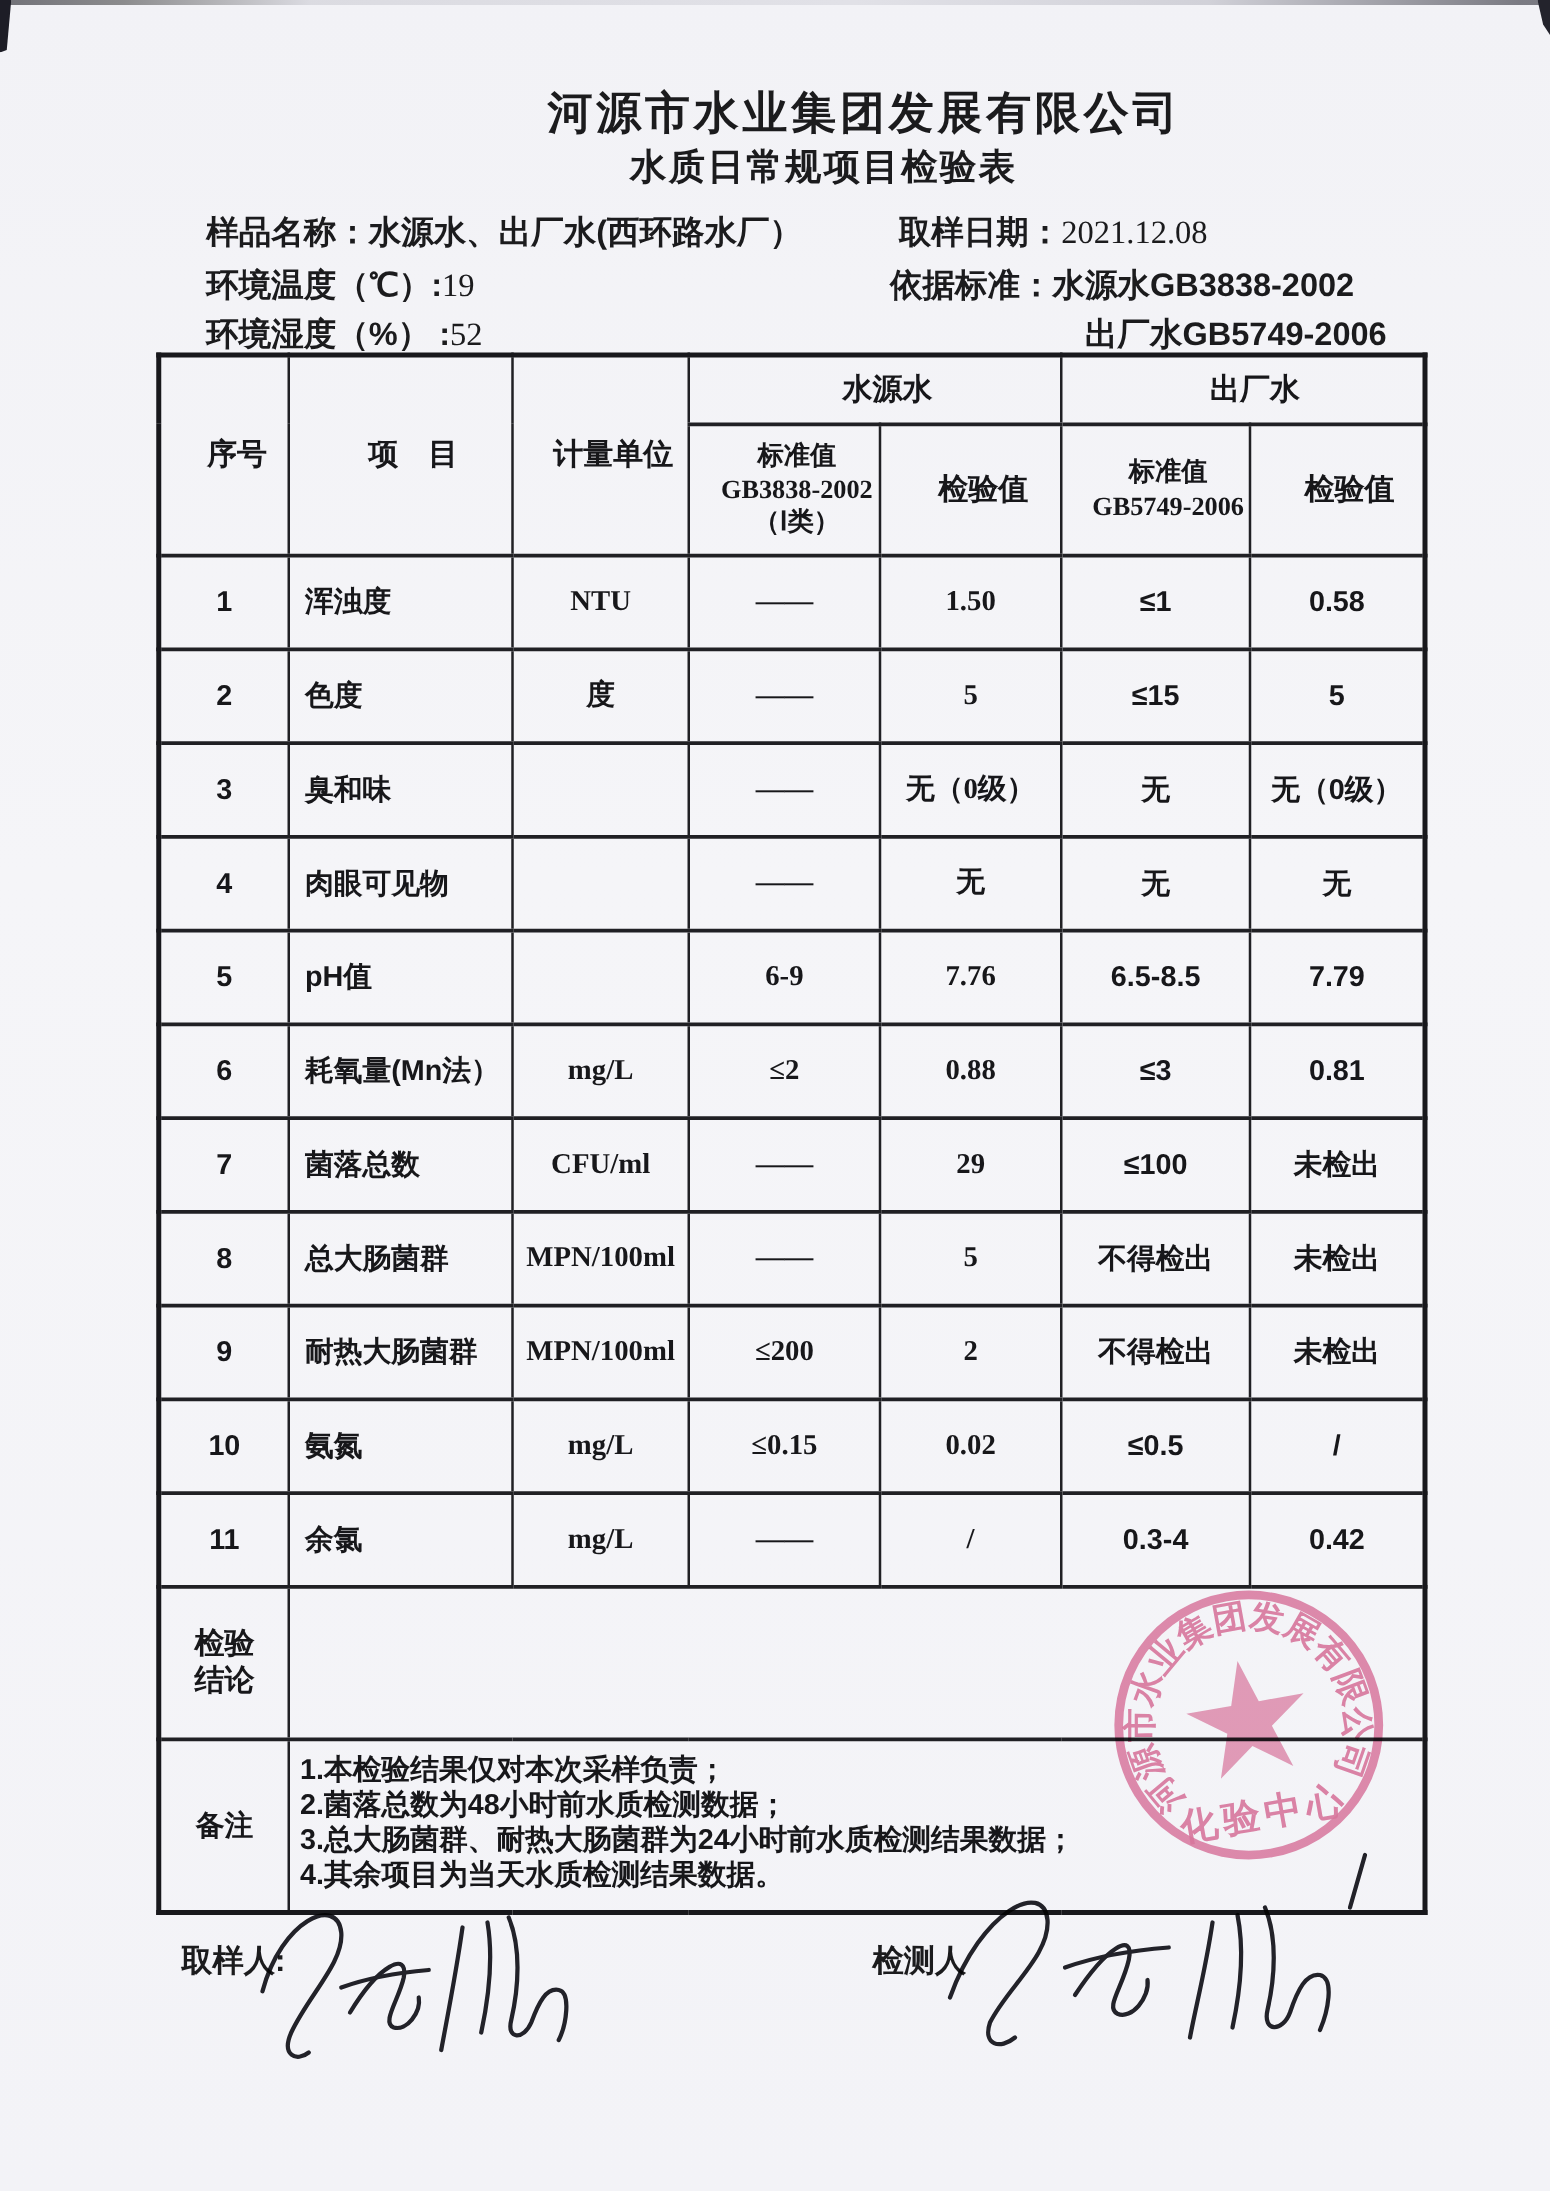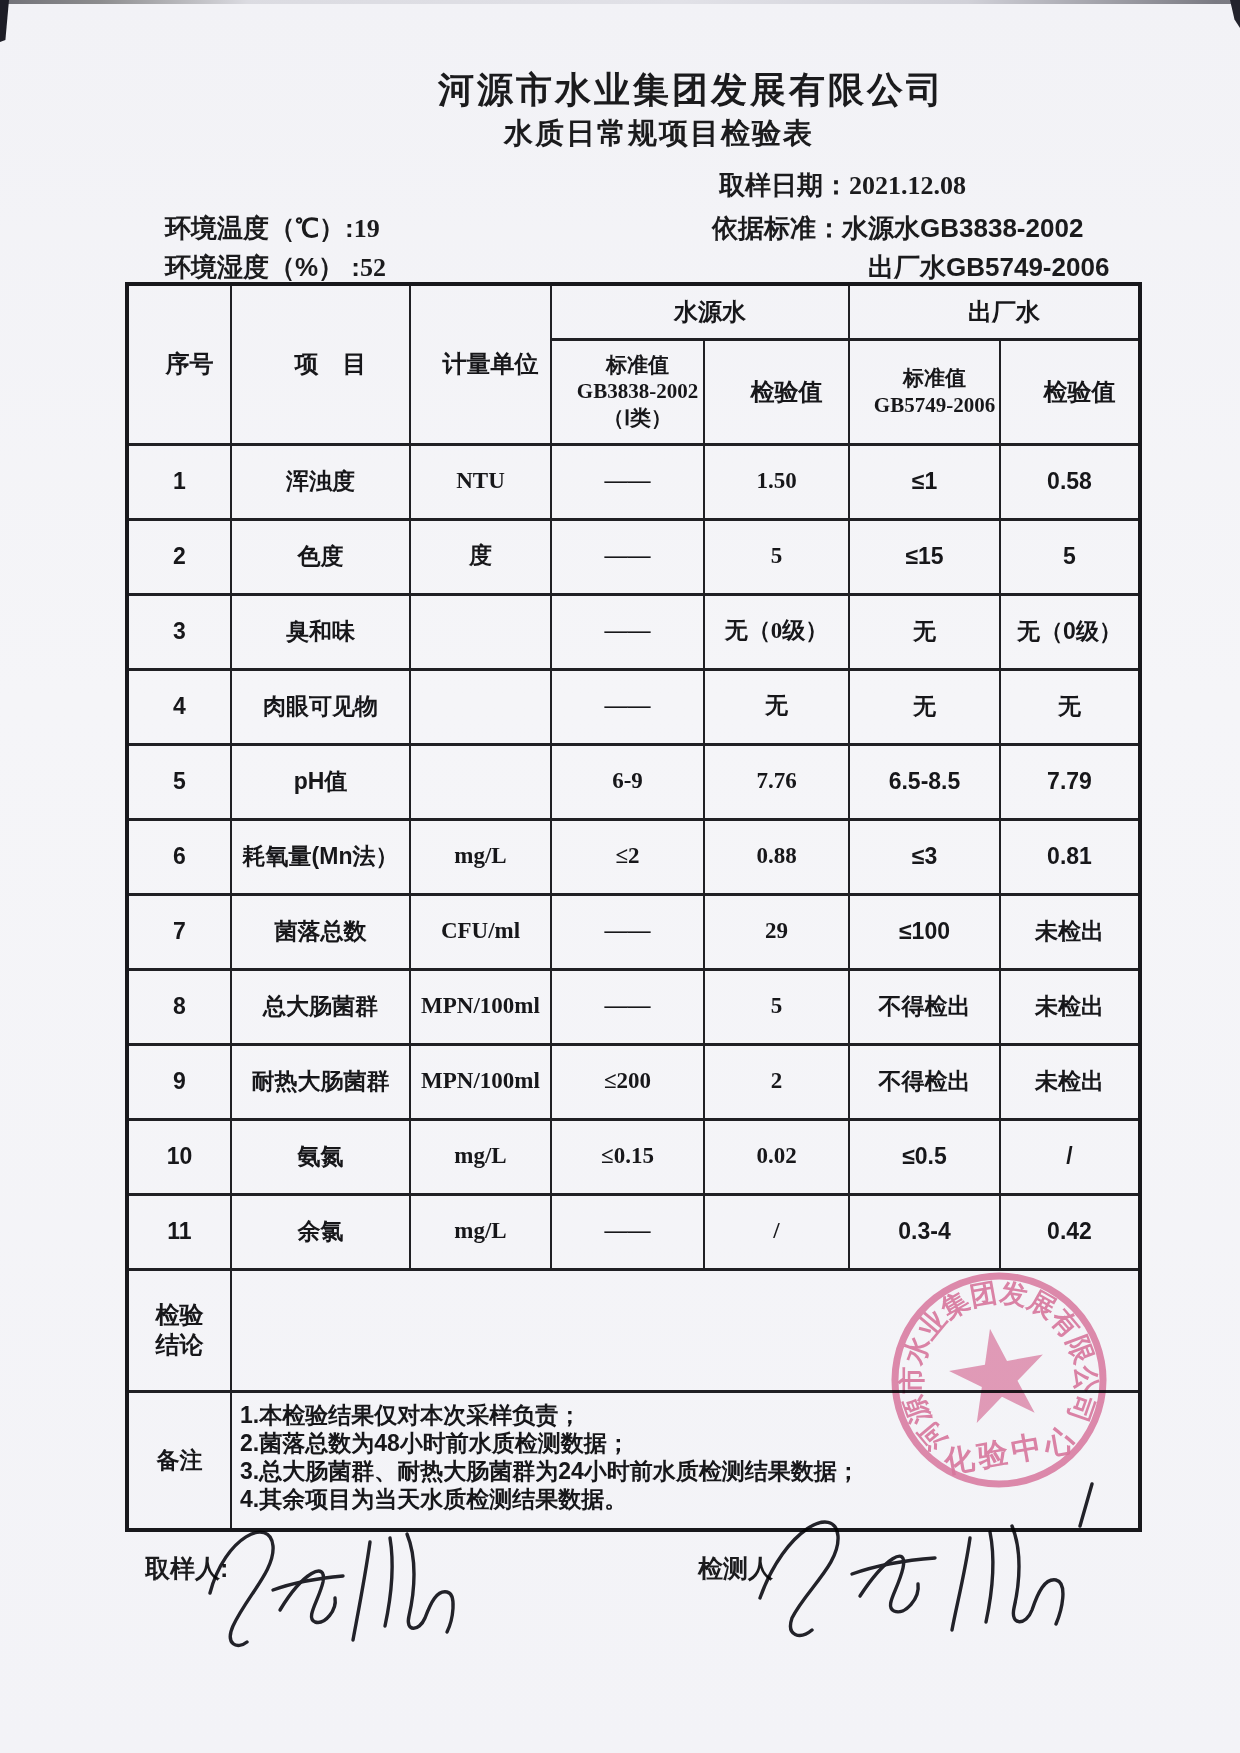--- a/index.html
+++ b/index.html
@@ -9,37 +9,37 @@
   
   .scan-strip{position:absolute;left:0;top:0;width:1240px;height:4px;
       background:linear-gradient(90deg,#2b2b33 0%,#555 8%,#cfcfd6 20%,#d8d8df 55%,#bfbfc8 78%,#3a3a44 98%);opacity:.65;}
   .scan-corner-left{position:absolute;left:0;top:0;width:9px;height:42px;background:#1d1d26;
       clip-path:polygon(0 0,100% 0,60% 95%,0 100%);}
   .scan-corner-right{position:absolute;right:0;top:0;width:10px;height:28px;background:#23232c;
       clip-path:polygon(0 0,100% 0,100% 100%,45% 70%);}
   .title{position:absolute;left:438px;top:66px;font-size:36px;font-weight:800;letter-spacing:3px;}
   .subtitle{position:absolute;left:504px;top:114px;font-size:29px;font-weight:700;letter-spacing:2px;}
   .meta{position:absolute;font-size:26px;font-weight:700;white-space:nowrap;}
-  .meta .val-num{font-family:"Liberation Serif",serif;font-weight:700;}
+  .meta .val-num{font-family:"Liberation Serif",serif;font-weight:400;}
   .m1l{left:165px;top:168px;}
   .m1r{left:719px;top:168px;}
   .m2l{left:165px;top:211px;}
   .m2r{left:712px;top:211px;}
   .m3l{left:165px;top:250px;}
   .m3r{left:868px;top:250px;}
   
   table.report{position:absolute;left:125px;top:282px;width:1013px;border-collapse:collapse;
       table-layout:fixed;border:4px solid #18181c;}
   .report th,.report td{border:2px solid #202024;border-top-width:3px;border-bottom-width:3px;
       padding:0;text-align:center;vertical-align:middle;font-size:23px;font-weight:700;
       color:#17171a;line-height:1.25;}
   .report thead th{font-size:24px;padding-left:20px;}
   .report .std-small{display:block;font-size:21px;font-weight:600;font-family:"Liberation Serif",serif;}
   .report .std-small.heavy{font-weight:800;font-family:"Liberation Sans",sans-serif;}
-  .report td.item{text-align:center;padding-left:0;font-weight:800;}
+  .report td.item{text-align:left;padding-left:12px;font-weight:800;}
   .report td.serif{font-family:"Liberation Serif",serif;font-weight:600;font-size:23px;}
   .report td.outcol{font-weight:800;font-size:23px;}
   .report tr.bodyrow{height:75px;}
   .report tr.hr1{height:55px;}
   .report tr.hr2{height:105px;}
   .report tr.conclusion{height:122px;}
   .report tr.remarks{height:139px;}
   .report td.notes{text-align:left;vertical-align:middle;padding:0 4px 6px 8px;}
   .report td.notes div{font-size:23px;font-weight:700;line-height:1.22;white-space:nowrap;}
   .concl-label div,.remark-label{font-size:24px;font-weight:800;}
@@ -56,20 +56,21 @@
 
 <div class="page">
 
   <div class="scan-strip"></div>
   <div class="scan-corner-left"></div>
   <div class="scan-corner-right"></div>
 
   <div class="title">河源市水业集团发展有限公司</div>
   <div class="subtitle">水质日常规项目检验表</div>
 
+  <div class="meta m1l"><span>样品名称：</span><span>水源水、出厂水(西环路水厂）</span></div>
   <div class="meta m1r"><span>取样日期：</span><span class="val-num">2021.12.08</span></div>
 
   <div class="meta m2l"><span>环境温度（℃）:</span><span class="val-num">19</span></div>
   <div class="meta m2r"><span>依据标准：</span><span>水源水GB3838-2002</span></div>
 
   <div class="meta m3l"><span>环境湿度（%） :</span><span class="val-num">52</span></div>
   <div class="meta m3r">出厂水GB5749-2006</div>
 
   <table class="report">
     <colgroup>

